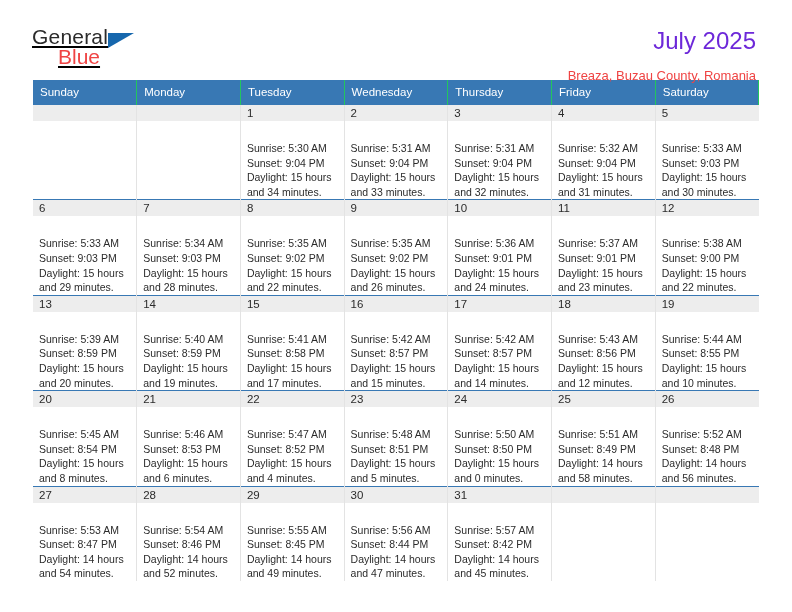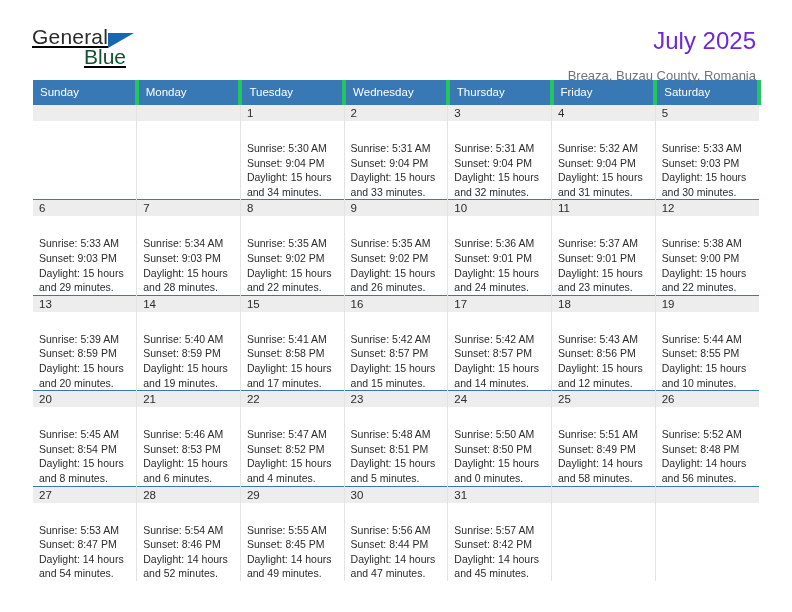--- a/index.html
+++ b/index.html
@@ -39,27 +39,26 @@
   .logo-general {
     font-size: 21px;
     letter-spacing: 0.2px;
     color: #2b2b2b;
     line-height: 22px;
     display: block;
     font-family: "Liberation Sans", sans-serif;
   }
   .logo-blue {
     font-size: 21px;
-    color: #14532d;
+    color: #ef4444;
     line-height: 22px;
     display: block;
     margin-left: 26px;
     margin-top: -2px;
     font-family: "Liberation Sans", sans-serif;
-    text-align: center;
   }
   .logo-triangle {
     position: absolute;
     left: 76px;
     top: 7px;
     width: 0;
     height: 0;
     border-left: 26px solid #1667ad;
     border-bottom: 15px solid transparent;
   }
@@ -71,21 +70,21 @@
   }
   .cal-title {
     font-size: 24px;
     color: #6d28d9;
     line-height: 30px;
     font-weight: normal;
     margin: 0;
   }
   .cal-subtitle {
     font-size: 13px;
-    color: #737373;
+    color: #ef4444;
     margin: 12px 0 0 0;
     line-height: 16px;
   }
 
   
   .calendar {
     margin: 4px 33px 0 33px;
     width: 726px;
     border-collapse: collapse;
     table-layout: fixed;
@@ -93,21 +92,21 @@
   .calendar col { width: 103.71px; }
 
   .calendar thead th {
     background: #3878b4;
     color: #ffffff;
     font-size: 11.5px;
     font-weight: normal;
     text-align: left;
     padding: 6px 0 6px 7px;
     height: 22px;
-    border-right: 4px solid #22c55e;
+    border-right: 1px solid #22c55e;
   }
 
   .week-row > td {
     vertical-align: top;
     padding: 0;
     border-right: 1px solid #e3e3e3;
     border-top: 1px solid #3878b4;
     height: 90px;
   }
   .week-row > td:last-child { border-right: none; }

